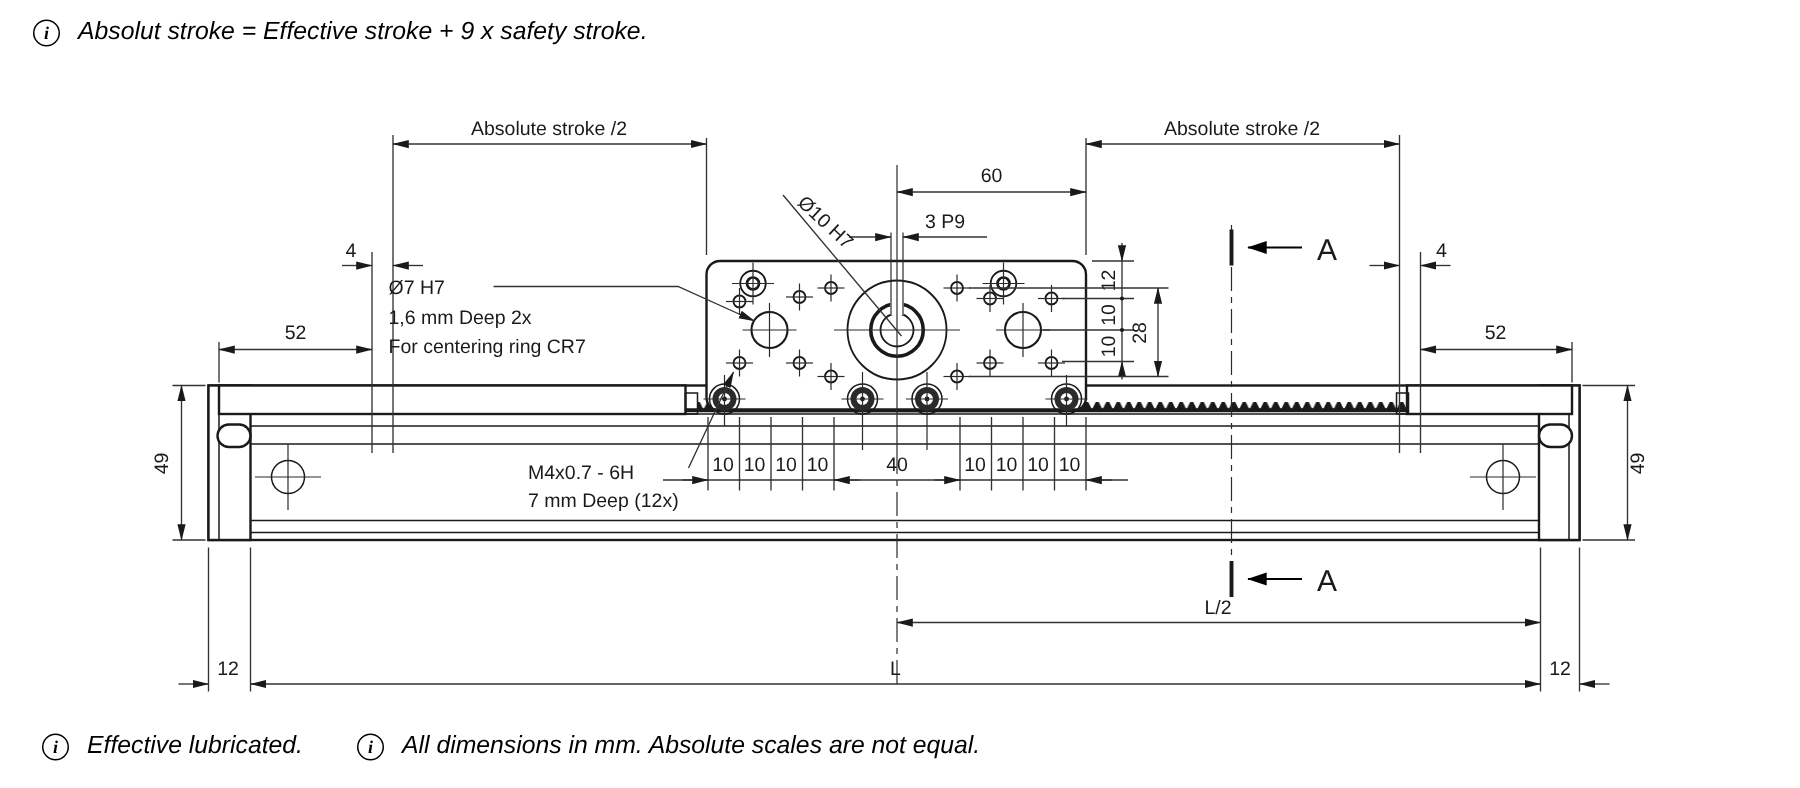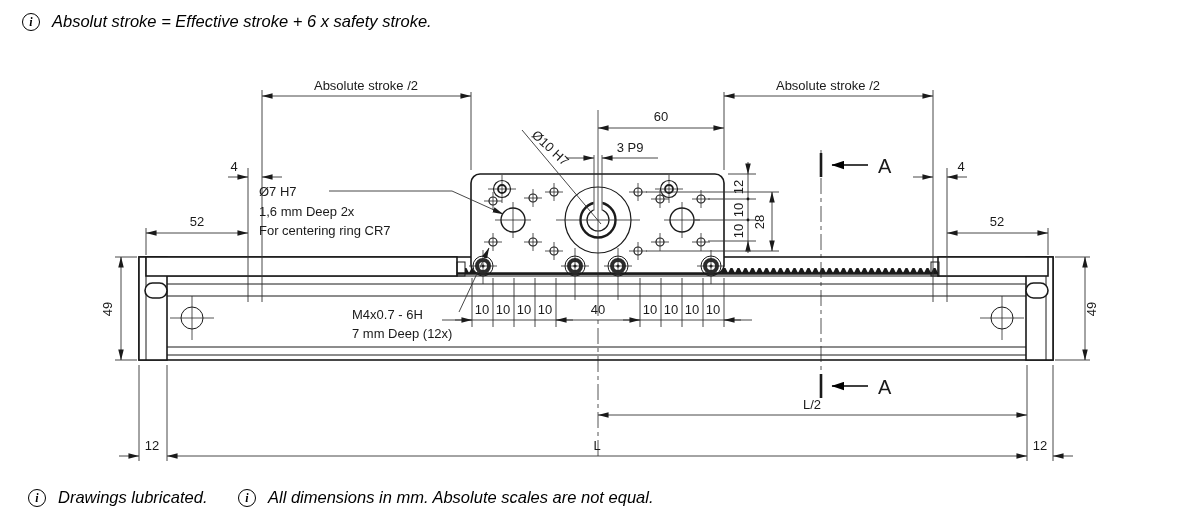--- a/index.html
+++ b/index.html
@@ -16,27 +16,27 @@
   .dim{stroke:#333;stroke-width:0.9;fill:none;}
   .cl{stroke:#2a2a2a;stroke-width:0.8;fill:none;}
   .thick{stroke:#1a1a1a;stroke-width:2.6;fill:none;}
 </style>
 </head>
 <body>
 
 <div class="note" style="left:22px;top:12px;">
   <span class="info-icon">i</span>
   <div>
-    <div>Absolut stroke = Effective stroke + 6 x safety stroke.</div>
+    <div>Absolut stroke = Effective stroke + 9 x safety stroke.</div>
   </div>
 </div>
 
 <div class="note" style="left:28px;top:488px;">
   <span class="info-icon">i</span>
-  <div>Drawings lubricated.</div>
+  <div>Effective lubricated.</div>
 </div>
 <div class="note" style="left:238px;top:488px;">
   <span class="info-icon">i</span>
   <div>All dimensions in mm. Absolute scales are not equal.</div>
 </div>
 
 <svg id="drawing" width="1200" height="525" viewBox="0 0 1200 525">
   <defs>
     <marker id="arr" viewBox="0 0 10 6" refX="9.6" refY="3" markerWidth="11" markerHeight="7" orient="auto-start-reverse" markerUnits="userSpaceOnUse">
       <path d="M0,0.5 L10,3 L0,5.5 z" fill="#1a1a1a"></path>

